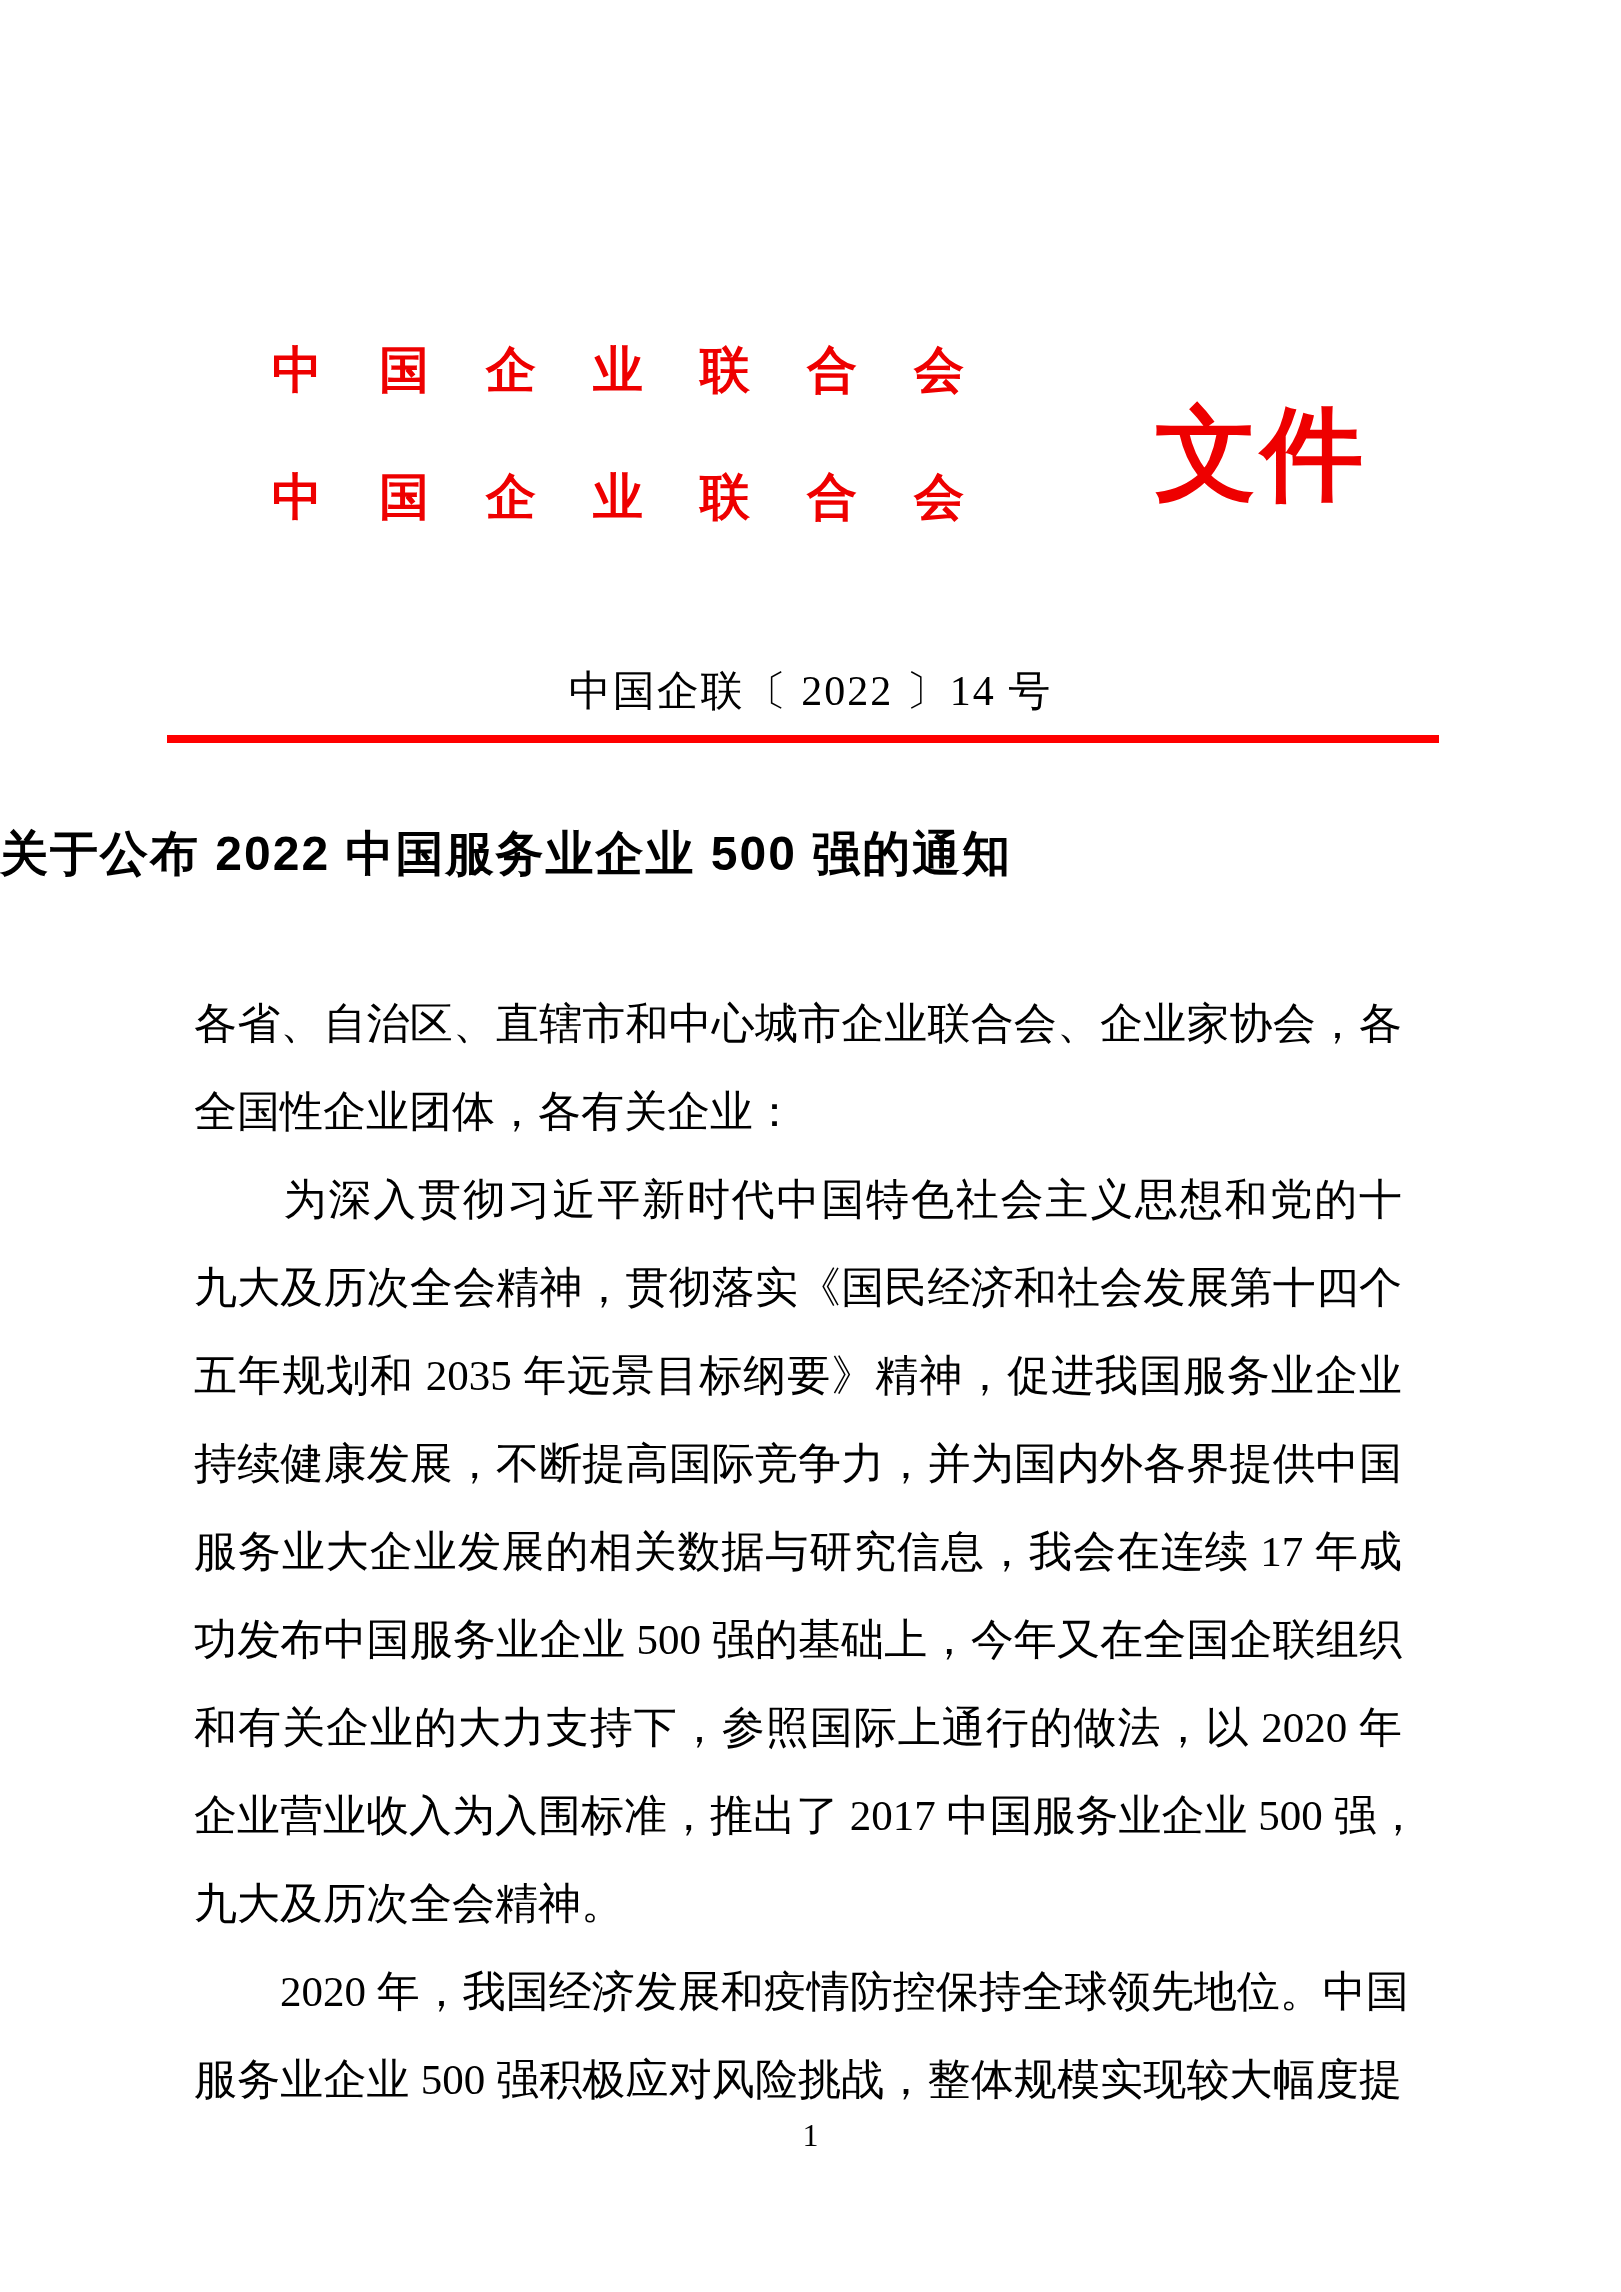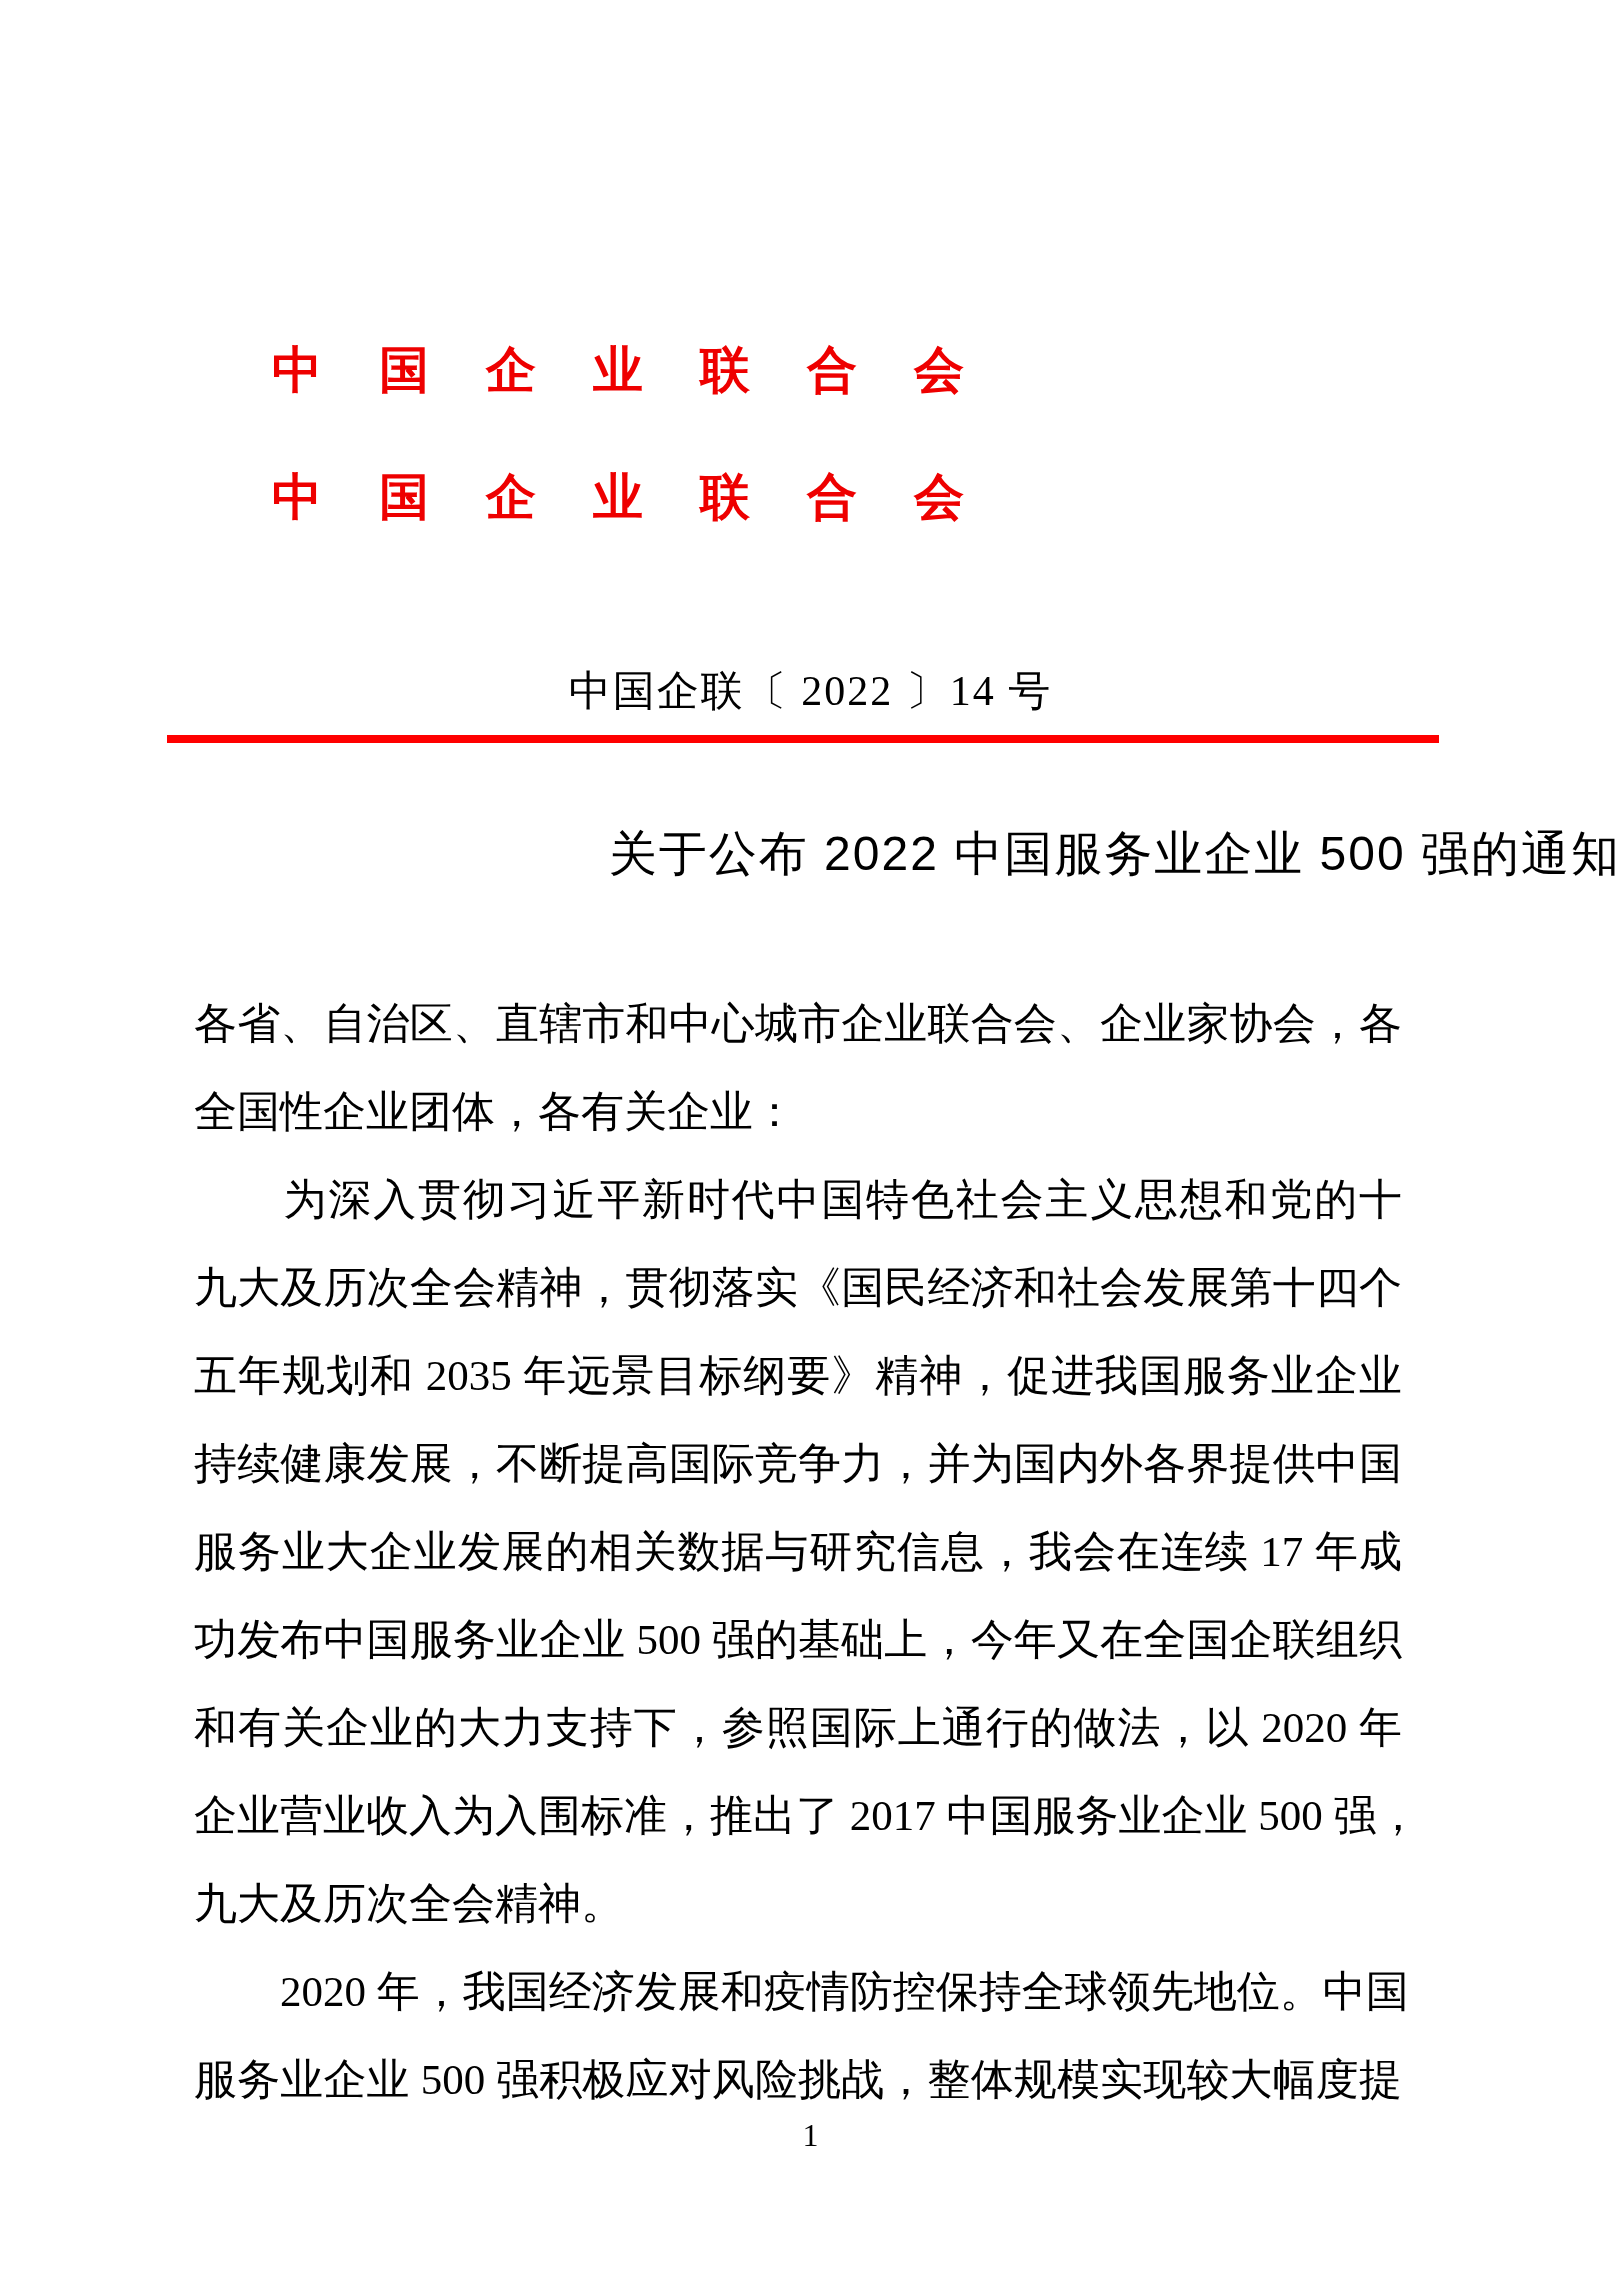--- a/index.html
+++ b/index.html
@@ -65,23 +65,23 @@
     width: 1272px;
     height: 7.8px;
     background: #ff0000;
   }
 
   .doc-title {
     position: absolute;
     left: 0;
     top: 826px;
     width: 100%;
-    text-align: right;
+    text-align: left;
     font-family: "Liberation Sans", "DejaVu Sans", sans-serif;
-    font-weight: normal;
+    font-weight: bold;
     font-size: 48px;
     line-height: 1.15;
     letter-spacing: 2px;
     white-space: nowrap;
   }
 
   .body-text {
     position: absolute;
     left: 194px;
     top: 980px;
@@ -113,20 +113,21 @@
 </style>
 </head>
 <body>
 
 <div class="page">
 
   <div class="org-line org-line-1">中国企业联合会</div>
 
   <div class="org-line org-line-2">中国企业联合会</div>
 
+  <div class="doc-type">文件</div>
 
   <div class="doc-number">中国企联〔 2022 〕14 号</div>
 
   <div class="red-rule"></div>
 
   <div class="doc-title">关于公布 2022 中国服务业企业 500 强的通知</div>
 
   <div class="body-text">
     <div class="line full">各省、自治区、直辖市和中心城市企业联合会、企业家协会，各</div>
     <div class="line short">全国性企业团体，各有关企业：</div>

